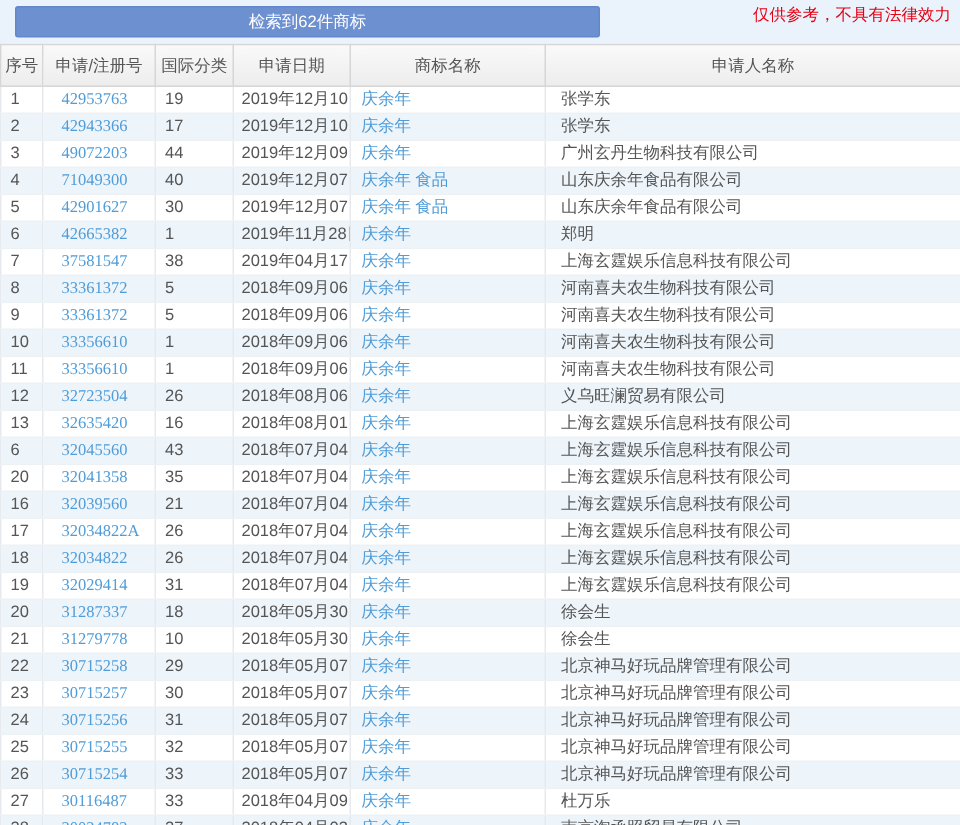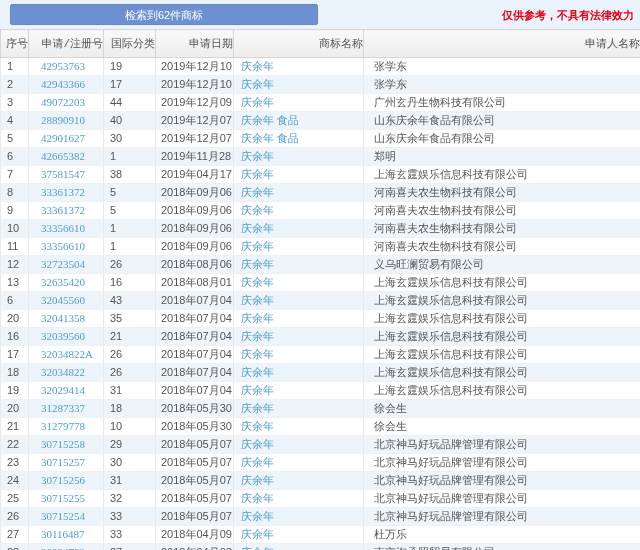--- a/index.html
+++ b/index.html
@@ -20,56 +20,55 @@
   .topbar {
     position: relative;
     width: 640px;
     height: 29px;
     background: #eaf3fb;
   }
   .count-btn {
     position: absolute;
     left: 10px;
     top: 4px;
-    width: 308px;
+    width: 390px;
     height: 21px;
     line-height: 21px;
     text-align: center;
     background: #6d90d0;
     border: 1px solid #6287cb;
     border-radius: 2px;
     color: #ffffff;
     font-size: 11px;
     cursor: pointer;
   }
   .disclaimer {
     position: absolute;
     right: 6px;
-    top: 8px;
+    top: 2px;
     color: #e60012;
-    font-weight: bold;
+    font-weight: normal;
     font-size: 11px;
   }
   table {
     width: 640px;
     border-collapse: collapse;
     table-layout: fixed;
     font-size: 11px;
   }
   thead th {
     height: 28px;
     background: linear-gradient(#f9f9f9, #ededed);
     border: 1px solid #d6d6d6;
     border-left: none;
     color: #555;
     font-weight: normal;
-    text-align: right;
+    text-align: center;
     overflow: hidden;
     white-space: nowrap;
-    font-family: Liberation Mono, monospace;
   }
   thead th:first-child { border-left: 1px solid #d6d6d6; }
   tbody tr { height: 17.6px; }
   tbody tr:nth-child(even) { background: #edf4fa; }
   tbody td {
     border-right: 1px solid #e6eaee;
     border-bottom: 1px solid #eef1f4;
     overflow: hidden;
     white-space: nowrap;
     vertical-align: middle;
@@ -140,21 +139,21 @@
     <td class="c-seq"><span>3</span></td>
     <td class="c-regno"><span class="link">49072203</span></td>
     <td class="c-class"><span>44</span></td>
     <td class="c-date"><span>2019年12月09日</span></td>
     <td class="c-name"><span class="link">庆余年</span></td>
     <td class="c-applicant"><span>广州玄丹生物科技有限公司</span></td>
   </tr>
 
   <tr>
     <td class="c-seq"><span>4</span></td>
-    <td class="c-regno"><span class="link">28890910</span></td>
+    <td class="c-regno"><span class="link">71049300</span></td>
     <td class="c-class"><span>40</span></td>
     <td class="c-date"><span>2019年12月07日</span></td>
     <td class="c-name"><span class="link">庆余年 食品</span></td>
     <td class="c-applicant"><span>山东庆余年食品有限公司</span></td>
   </tr>
 
   <tr>
     <td class="c-seq"><span>5</span></td>
     <td class="c-regno"><span class="link">42901627</span></td>
     <td class="c-class"><span>30</span></td>

